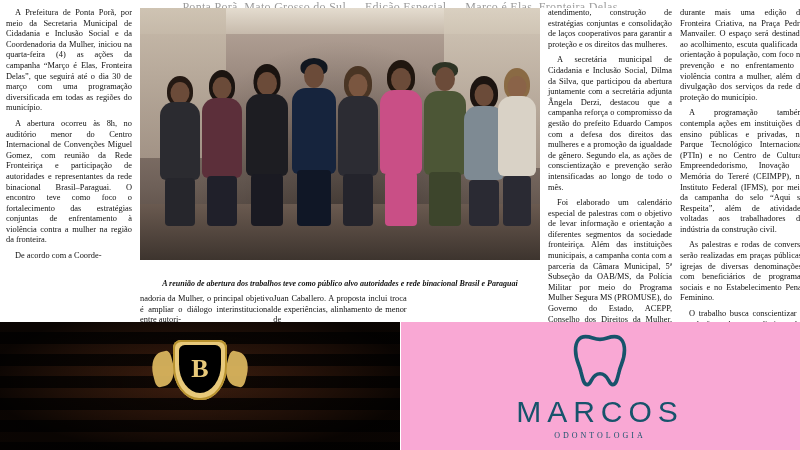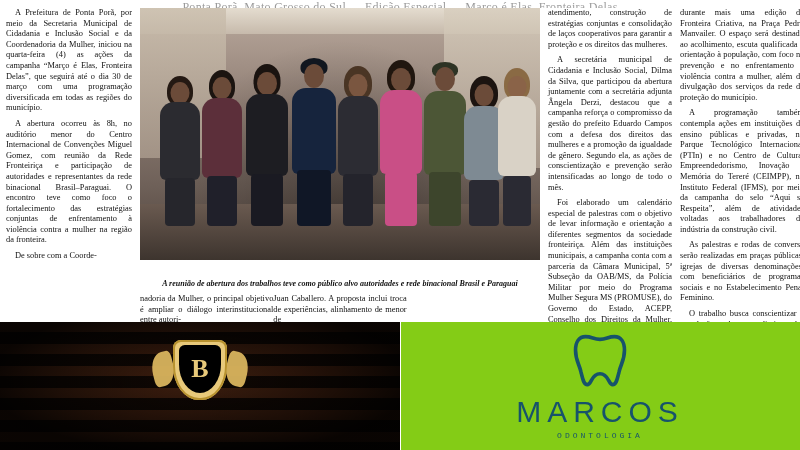--- a/index.html
+++ b/index.html
@@ -195,41 +195,41 @@
     text-align: center;
     color: #f0d9a0;
     font-family: "Liberation Serif", serif;
     font-size: 22px;
     font-weight: bold;
     letter-spacing: 2px;
   }
 
   .ad-marcos {
     position: relative;
-    background: #84cc16;
+    background: #f9a8d4;
     display: flex;
     flex-direction: column;
     align-items: center;
     justify-content: center;
   }
   .tooth {
     width: 58px; height: 58px;
     margin-bottom: 4px;
   }
   .marcos-name {
     color: #17536b;
     font-family: "Liberation Sans", sans-serif;
     font-size: 30px;
     letter-spacing: 6px;
     font-weight: 400;
   }
   .marcos-sub {
     margin-top: 2px;
     color: #17536b;
-    font-family: Liberation Mono, monospace;
+    font-family: Liberation Serif, serif;
     font-size: 8px;
     letter-spacing: 3px;
   }
   .ad-divider {
     position: absolute;
     left: 400px; bottom: 0; width: 1px; height: 128px;
     background: #ffffff;
   }
 </style>
 </head>
@@ -237,21 +237,21 @@
 
 <div class="page">
 
   <div class="topline">Ponta Porã, Mato Grosso do Sul  —  Edição Especial  —  Março é Elas, Fronteira Delas</div>
 
   <div class="cols">
 
     <div class="col">
       <p class="body">A Prefeitura de Ponta Porã, por meio da Secretaria Municipal de Cidadania e Inclusão Social e da Coordenadoria da Mulher, iniciou na quarta-feira (4) as ações da campanha “Março é Elas, Fronteira Delas”, que seguirá até o dia 30 de março com uma programação diversificada em todas as regiões do município.</p>
       <p class="body">A abertura ocorreu às 8h, no auditório menor do Centro Internacional de Convenções Miguel Gomez, com reunião da Rede Fronteiriça e participação de autoridades e representantes da rede binacional Brasil–Paraguai. O encontro teve como foco o fortalecimento das estratégias conjuntas de enfrentamento à violência contra a mulher na região da fronteira.</p>
-      <p class="body">De sobre com a Coorde-</p>
+      <p class="body">De acordo com a Coorde-</p>
     </div>
 
     <div class="col">
       <div class="photo-wrap">
         <div class="photo">
           <div class="ceiling"></div>
           <div class="wall-left"></div>
           <div class="wall-right"></div>
           <div class="floor"></div>
 

